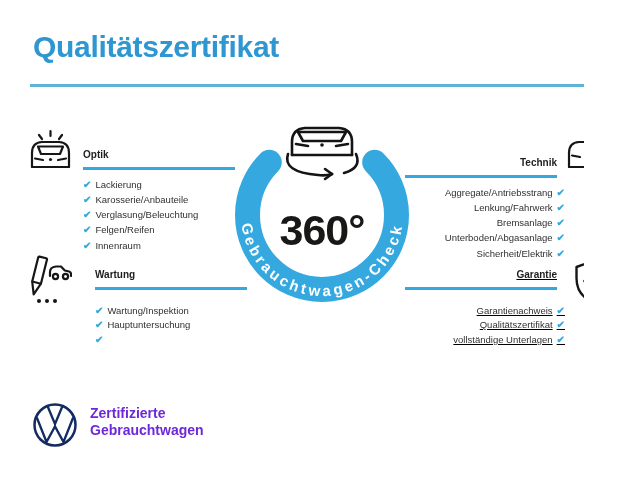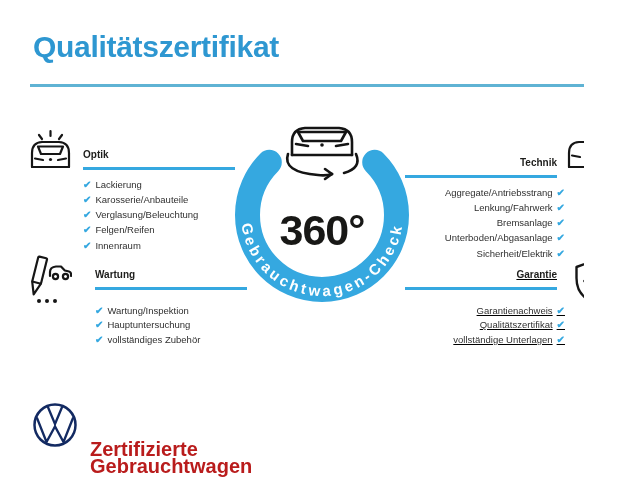--- a/index.html
+++ b/index.html
@@ -25,21 +25,21 @@
   }
   .item.tight{line-height:14.6px;}
   .chk{color:#35a8e0;font-size:10px;font-weight:700;}
   .sec-left{left:83px;width:160px;text-align:left;}
   .sec-right{left:405px;width:160px;text-align:right;}
   .sec-right .sec-header{width:152px;}
   .sec-right .item{justify-content:flex-end;}
   .icon-box{position:absolute;}
   .footer-text{
     position:absolute;left:90px;top:405px;
-    font-size:20px;font-weight:700;color:#b91c1c;line-height:17px;margin-top:36px;
+    font-size:14px;font-weight:700;color:#6d28d9;line-height:17px;
   }
   svg{display:block;}
 </style>
 </head>
 <body>
 
 <div class="stage">
 
   <div class="title">Qualitätszertifikat</div>
   <div class="divider"></div>
@@ -107,21 +107,20 @@
       <div class="item tight">
           <span class="chk">✔</span>
           <span>Wartung/Inspektion</span>
         </div>
       <div class="item tight">
           <span class="chk">✔</span>
           <span>Hauptuntersuchung</span>
         </div>
       <div class="item tight">
           <span class="chk">✔</span>
-          <span>vollständiges Zubehör</span>
         </div>
     </div>
   </div>
 
   <div class="icon-box" style="left:566px;top:126px;">
     <svg width="52" height="44" viewBox="0 0 52 44" fill="none" stroke="#161616" stroke-width="2.2" stroke-linecap="round" stroke-linejoin="round">
       <path d="M3,41 L3,27 Q3,16.5 13,16 L26,16"></path>
       <path d="M3,41 L44,41"></path>
       <path d="M44,41 L44,25"></path>
       <path d="M6,29.5 L14,31"></path>

